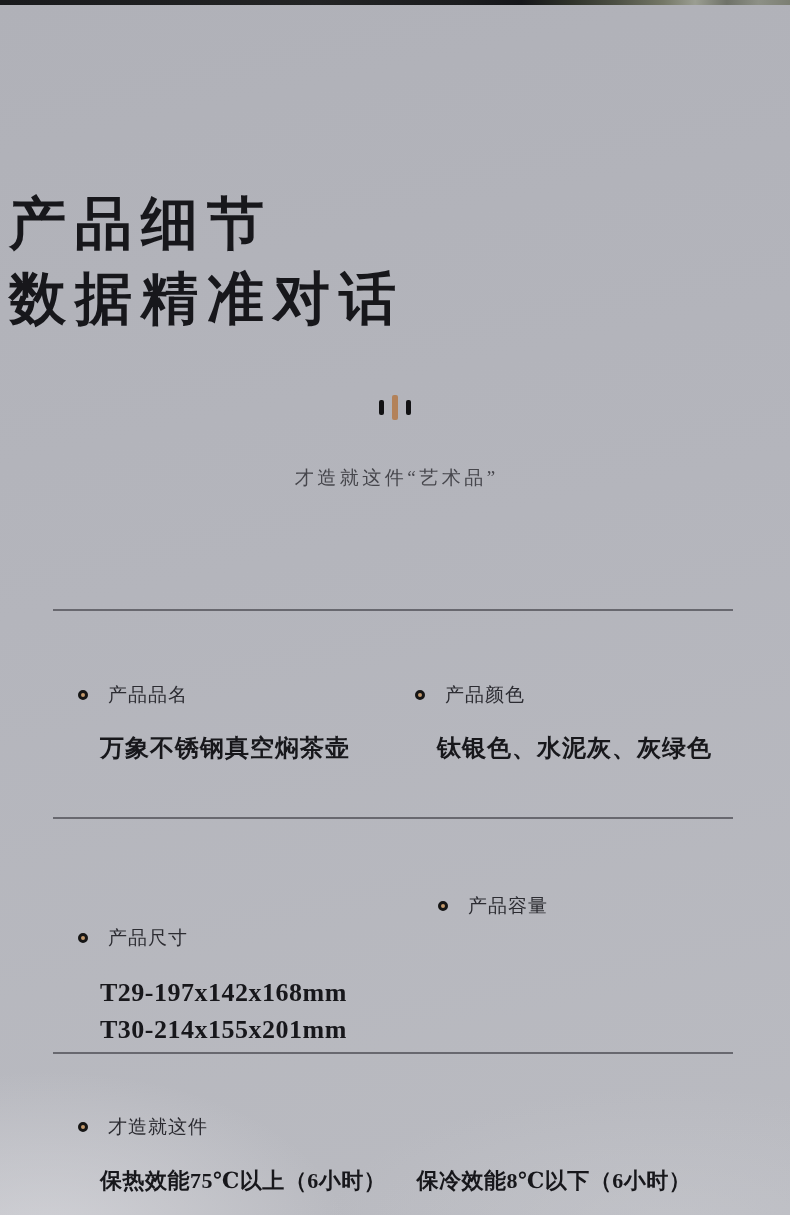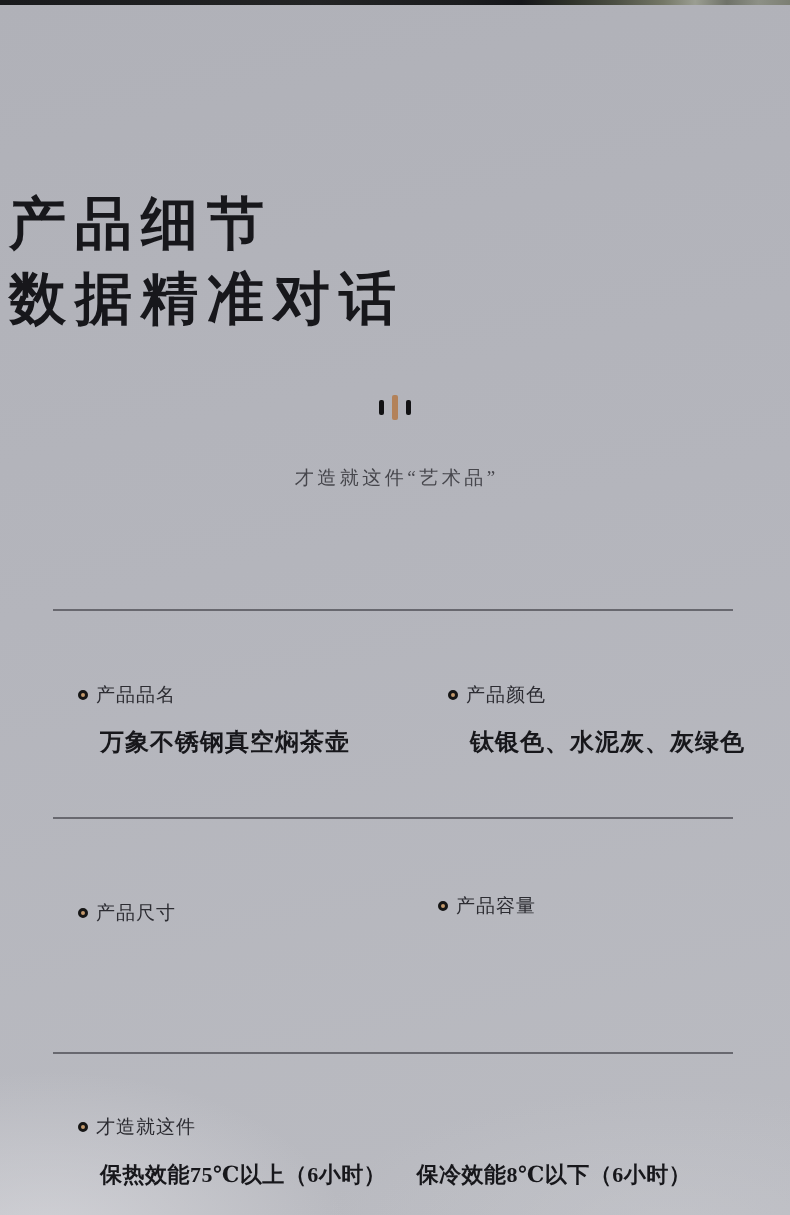--- a/index.html
+++ b/index.html
@@ -51,46 +51,46 @@
   .rule{
     position:absolute;left:53px;width:680px;height:2px;
     background:#68686f;border:none;margin:0;
   }
   .rule-1{top:609px;}
   .rule-2{top:817px;}
   .rule-3{top:1052px;}
 
   .spec{position:absolute;}
   .spec-head{
-    display:flex;align-items:center;gap:8px;
+    display:flex;align-items:center;gap:20px;
     font-size:19px;line-height:21px;letter-spacing:1px;
     color:#2c2c32;
   }
   .spec-head.wide-gap{}
   .bullet{
     flex:0 0 auto;
     width:10px;height:10px;box-sizing:border-box;
     border:3px solid #161616;border-radius:50%;
     background:#c49a6d;
   }
   .spec-value{
-    margin-top:21px;padding-left:22px;
+    margin-top:27px;padding-left:22px;
     font-size:24px;line-height:33px;font-weight:bold;
     letter-spacing:1px;
     color:#17171b;
     text-align:center;
   }
   .spec-value.dim{font-size:26px;line-height:36.5px;font-weight:600;letter-spacing:0.5px;}
   .spec-value.cap{padding-left:43px;font-size:26px;line-height:36.5px;font-weight:600;letter-spacing:0.5px;}
   .spec-value.thermal{font-size:22px;letter-spacing:0.5px;}
   .spec-value.thermal .phrase2{margin-left:30px;}
 
   .spec-name{left:78px;top:684px;}
-  .spec-color{left:448px;top:684px;}
-  .spec-size{left:78px;top:902px;}
+  .spec-color{left:415px;top:684px;}
+  .spec-size{left:78px;top:927px;}
   .spec-capacity{left:438px;top:895px;}
   .spec-thermal{left:78px;top:1116px;}
 </style>
 </head>
 <body>
 
 <div class="page">
 
   <div class="top-strip"></div>
 
@@ -127,20 +127,24 @@
       <span>产品颜色</span>
     </div>
     <div class="spec-value">钛银色、水泥灰、灰绿色</div>
   </div>
 
   <div class="spec spec-size">
     <div class="spec-head">
       <span class="bullet"></span>
       <span>产品尺寸</span>
     </div>
+    <div class="spec-value dim">
+      <div>T29-197x142x168mm</div>
+      <div>T30-214x155x201mm</div>
+    </div>
   </div>
 
   <div class="spec spec-capacity">
     <div class="spec-head wide-gap">
       <span class="bullet"></span>
       <span>产品容量</span>
     </div>
   </div>
 
   <div class="spec spec-thermal">

